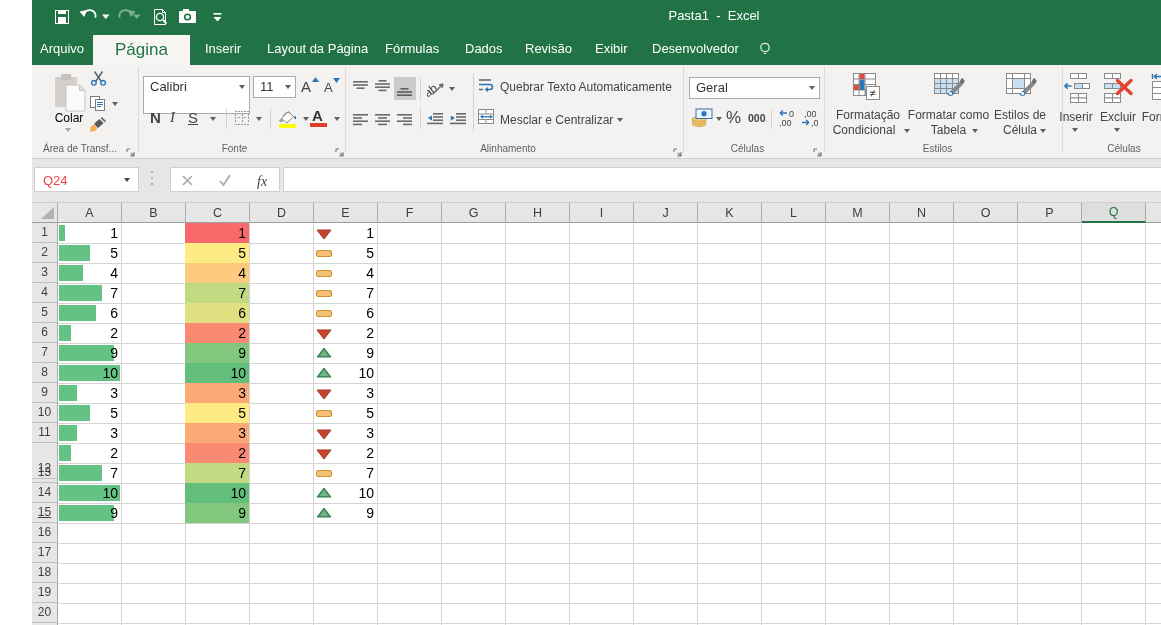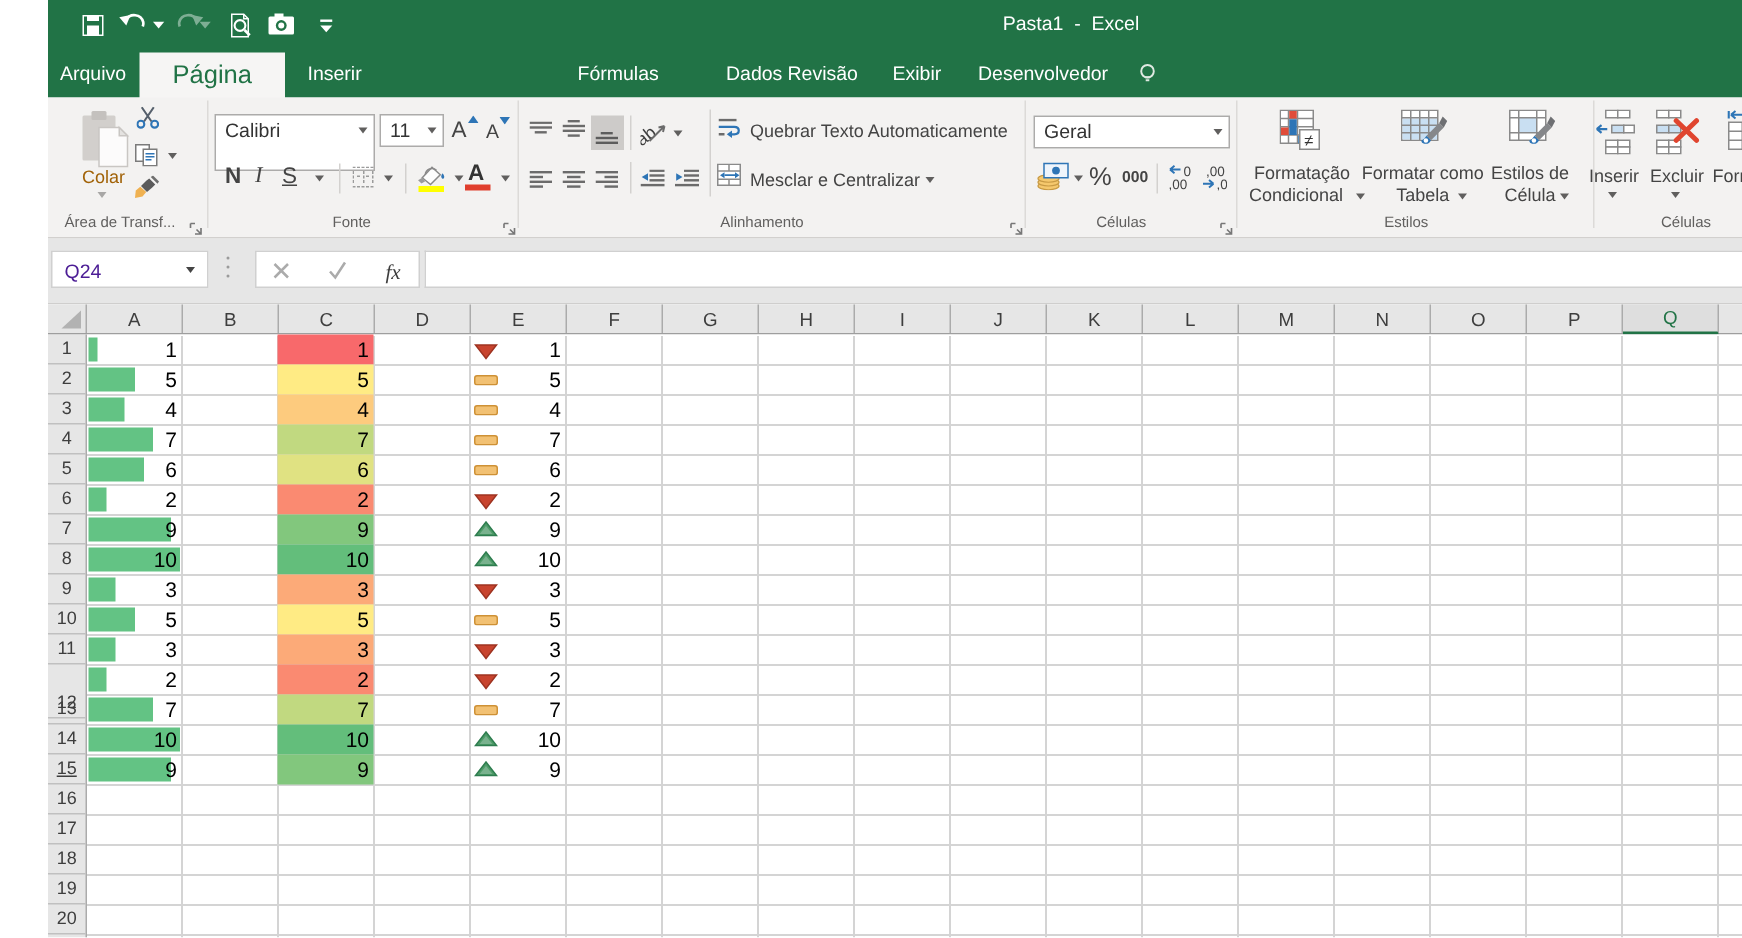--- a/index.html
+++ b/index.html
@@ -29,21 +29,21 @@
 .combo .cv { position:absolute; left:6px; top:2px; }
 .darr { position:absolute; width:0; height:0; border-left:3.5px solid transparent; border-right:3.5px solid transparent; border-top:4px solid #605f5e; }
 .rlbl { position:absolute; font-size:12px; color:#444; white-space:nowrap; }
 .rlblc { position:absolute; font-size:12px; color:#444; white-space:nowrap; text-align:center; }
 .icon { position:absolute; }
 .hl { position:absolute; background:#cdcbc9; }
 
 
 #fbar { position:absolute; top:159px; left:0; width:1161px; height:44px; background:#e6e6e6; border-bottom:1px solid #cfcecd; }
 #namebox { position:absolute; top:8px; left:2px; width:105px; height:25px; background:#fff; border:1px solid #d0d0d0; }
-#namebox .nv { position:absolute; left:8px; top:5px; font-size:13px; color:#4c1d95; }
+#namebox .nv { position:absolute; left:8px; top:5px; font-size:13px; color:#ef4444; }
 #fxbox { position:absolute; top:8px; left:138px; width:110px; height:25px; background:#fff; border:1px solid #d0d0d0; }
 #finput { position:absolute; top:8px; left:251px; width:910px; height:25px; background:#fff; border:1px solid #d0d0d0; border-right:none; }
 
 
 #sheet { position:absolute; top:203px; left:0; width:1161px; height:422px; background:#fff; }
 #colheads { position:absolute; top:0; left:0; width:1161px; height:20px; background:#e6e6e6; border-bottom:1px solid #9e9e9e; }
 .ch { position:absolute; top:0; height:19px; line-height:20px; text-align:center; font-size:12.5px; color:#3e3e3e; border-right:1px solid #ababab; }
 #rowheads { position:absolute; top:20px; left:0; width:26px; height:402px; background:#e6e6e6; border-right:1px solid #ababab; }
 .rh { position:absolute; left:0; width:25px; height:20px; line-height:19px; text-align:center; font-size:12px; color:#3e3e3e; border-bottom:1px solid #c0c0c0; }
 #cells { position:absolute; top:20px; left:26px; width:1135px; height:402px;
@@ -97,22 +97,23 @@
 
     <rect x="181.5" y="13" width="8" height="1.6" fill="#fff"></rect>
     <path d="M181.5 17 l8 0 l-4 4.5 z" fill="#fff"></path>
   </svg>
 </div>
 
 <div id="tabbar">
   <div class="tab" style="left:8px;">Arquivo</div>
   <div id="tab-sel">Página Inicial</div>
   <div class="tab" style="left:173px;">Inserir</div>
+  <div class="tab" style="left:235px;">Layout da Página</div>
   <div class="tab" style="left:353px;">Fórmulas</div>
-  <div class="tab" style="left:452px;">Dados</div>
+  <div class="tab" style="left:433px;">Dados</div>
   <div class="tab" style="left:493px;">Revisão</div>
   <div class="tab" style="left:563px;">Exibir</div>
   <div class="tab" style="left:620px;">Desenvolvedor</div>
   <svg class="abs" style="left:726px;top:7px" width="14" height="18" viewBox="0 0 14 18">
     <circle cx="7" cy="6.5" r="4.2" stroke="#dfe9e2" fill="none" stroke-width="1.3"></circle>
     <path d="M5.3 10.5 h3.4 M5.8 12.5 h2.4" stroke="#dfe9e2" stroke-width="1.2" fill="none"></path>
   </svg>
 </div>
 
 <div id="ribbon">
@@ -140,21 +141,21 @@
   <svg class="glauncher" style="left:780px;" viewBox="0 0 12 12">
         <path d="M2 2 h3 M2 2 v3 M9 5 v4 h-4 M6 6 l3 3 M9 9 l0 -3 M9 9 l-3 0" stroke="#777" stroke-width="1.1" fill="none"></path>
       </svg>
 
   <svg class="icon" style="left:21px;top:8px" width="34" height="40" viewBox="0 0 34 40">
     <rect x="2" y="4" width="22" height="30" rx="1" fill="#d2cfcc"></rect>
     <rect x="8" y="1" width="10" height="6" rx="1" fill="#c4c1be"></rect>
     <path d="M13 12 h13.5 l5.5 5.5 v20.5 h-19 z" fill="#fcfbfb" stroke="#c9c6c3"></path>
     <path d="M26.5 12 v5.5 h5.5 z" fill="#e4e2e0" stroke="#c9c6c3"></path>
   </svg>
-  <div class="rlblc" style="left:17px;top:46px;width:40px;color:#a16207;">Colar</div>
+  <div class="rlblc" style="left:17px;top:46px;width:40px;color:#000000;">Colar</div>
   <div class="darr" style="left:33px;top:63px;border-top-color:#a8a7a6;"></div>
 
   <svg class="icon" style="left:59px;top:6px" width="15" height="15" viewBox="0 0 15 15">
     <path d="M3.5 0.5 l6.5 9.5 M11.5 0.5 l-6.5 9.5" stroke="#56606c" stroke-width="1.4" fill="none"></path>
     <circle cx="2.9" cy="11.8" r="2.3" stroke="#2e75b6" stroke-width="1.4" fill="none"></circle>
     <circle cx="12.1" cy="11.8" r="2.3" stroke="#2e75b6" stroke-width="1.4" fill="none"></circle>
   </svg>
 
   <svg class="icon" style="left:58px;top:31px" width="16" height="15" viewBox="0 0 16 15">
     <rect x="0.5" y="0.5" width="9" height="11" fill="#fff" stroke="#7b7b7b"></rect>

